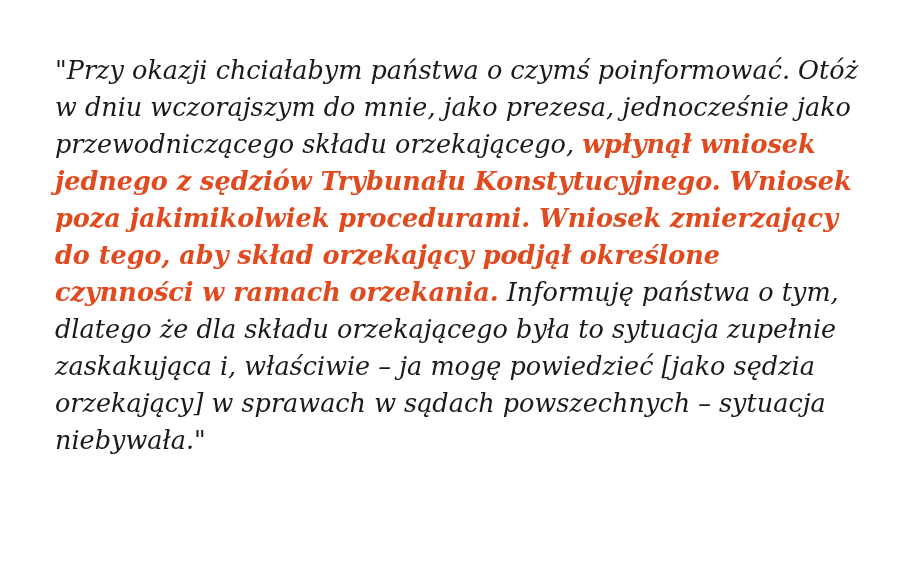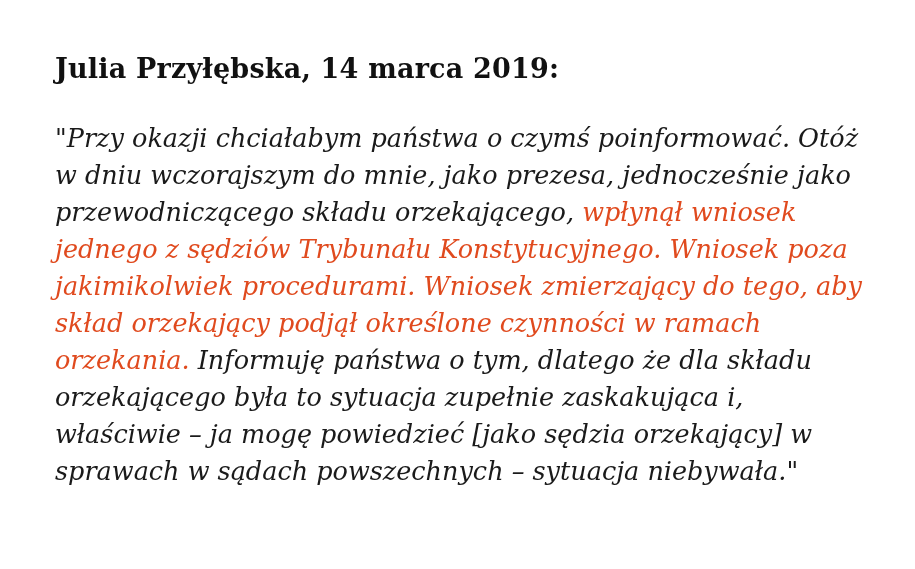--- a/index.html
+++ b/index.html
@@ -36,22 +36,21 @@
     color: #1a1a1a;
     margin: 0;
     max-width: 818px;
   }
   .quote .normal {
     color: #1a1a1a;
     font-weight: normal;
   }
   .quote .highlight {
     color: var(--highlight-color, #e04a1e);
-    font-weight: normal;
+    font-weight: bold;
   }
 </style>
 </head>
 <body style="background: rgb(255, 255, 255);">
 
 <div class="slide">
-  <h1 class="heading">Julia Przyłębska, 14 marca 2019:</h1>
   <p class="quote"><span class="normal">"Przy okazji chciałabym państwa o czymś poinformować. Otóż w dniu wczorajszym do mnie, jako prezesa, jednocześnie jako przewodniczącego składu orzekającego, </span><span class="highlight">wpłynął wniosek jednego z sędziów Trybunału Konstytucyjnego. Wniosek poza jakimikolwiek procedurami. Wniosek zmierzający do tego, aby skład orzekający podjął określone czynności w ramach orzekania.</span><span class="normal"> Informuję państwa o tym, dlatego że dla składu orzekającego była to sytuacja zupełnie zaskakująca i, właściwie – ja mogę powiedzieć [jako sędzia orzekający] w sprawach w sądach powszechnych – sytuacja niebywała."</span></p>
 </div>
 
 </body></html>

